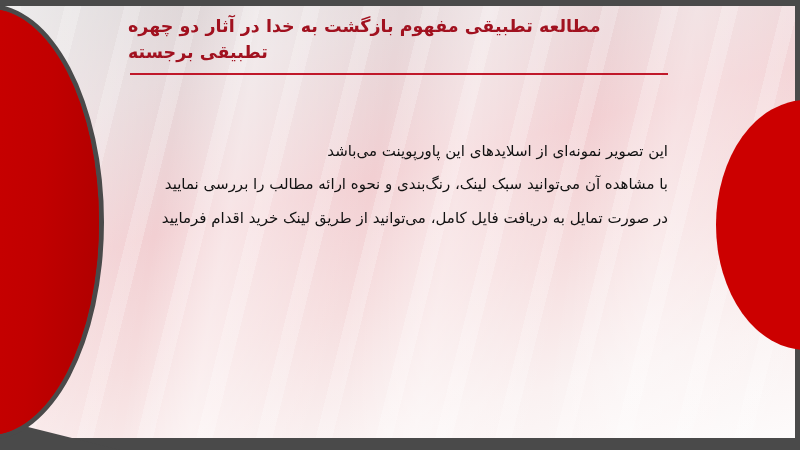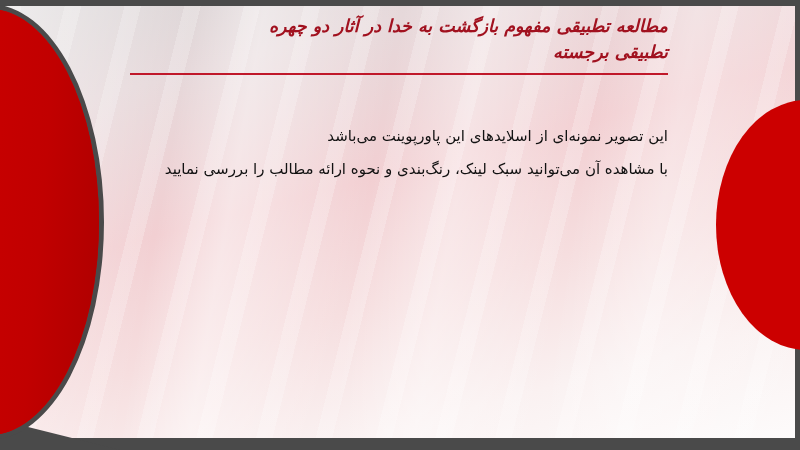--- a/index.html
+++ b/index.html
@@ -113,44 +113,43 @@
     position: absolute;
     inset: 0;
     z-index: 6;
   }
 
   .slide-title {
     position: absolute;
     right: 132px;
     top: 14px;
     width: 540px;
-    text-align: right;
+    text-align: left;
     color: #a1111f;
     font-size: 17.5px;
     font-weight: bold;
     line-height: 1.48;
     direction: rtl;
     letter-spacing: 0px;
-    font-style: italic;
   }
 
   .title-rule {
     position: absolute;
     left: 130px;
     top: 73px;
     width: 538px;
     height: 2px;
     background: #c0182a;
     z-index: 6;
   }
 
   .body-block {
     position: absolute;
     right: 132px;
-    top: 120px;
+    top: 135px;
     width: 560px;
     text-align: right;
     direction: rtl;
     color: #111111;
     font-size: 15px;
     line-height: 2.22;
   }
   .body-line {
     display: block;
     white-space: nowrap;
@@ -177,16 +176,17 @@
       <span class="title-line">مطالعه تطبیقی مفهوم بازگشت به خدا در آثار دو چهره</span>
       <br>
       <span class="title-line">تطبیقی برجسته</span>
     </div>
 
     <div class="title-rule"></div>
 
     <div class="body-block">
       <span class="body-line">این تصویر نمونه‌ای از اسلایدهای این پاورپوینت می‌باشد</span>
       <span class="body-line">با مشاهده آن می‌توانید سبک لینک، رنگ‌بندی و نحوه ارائه مطالب را بررسی نمایید</span>
+      <span class="body-line">در صورت تمایل به دریافت فایل کامل، می‌توانید از طریق لینک خرید اقدام فرمایید</span>
     </div>
 
   </div>
 </div>
 
 </body></html>

